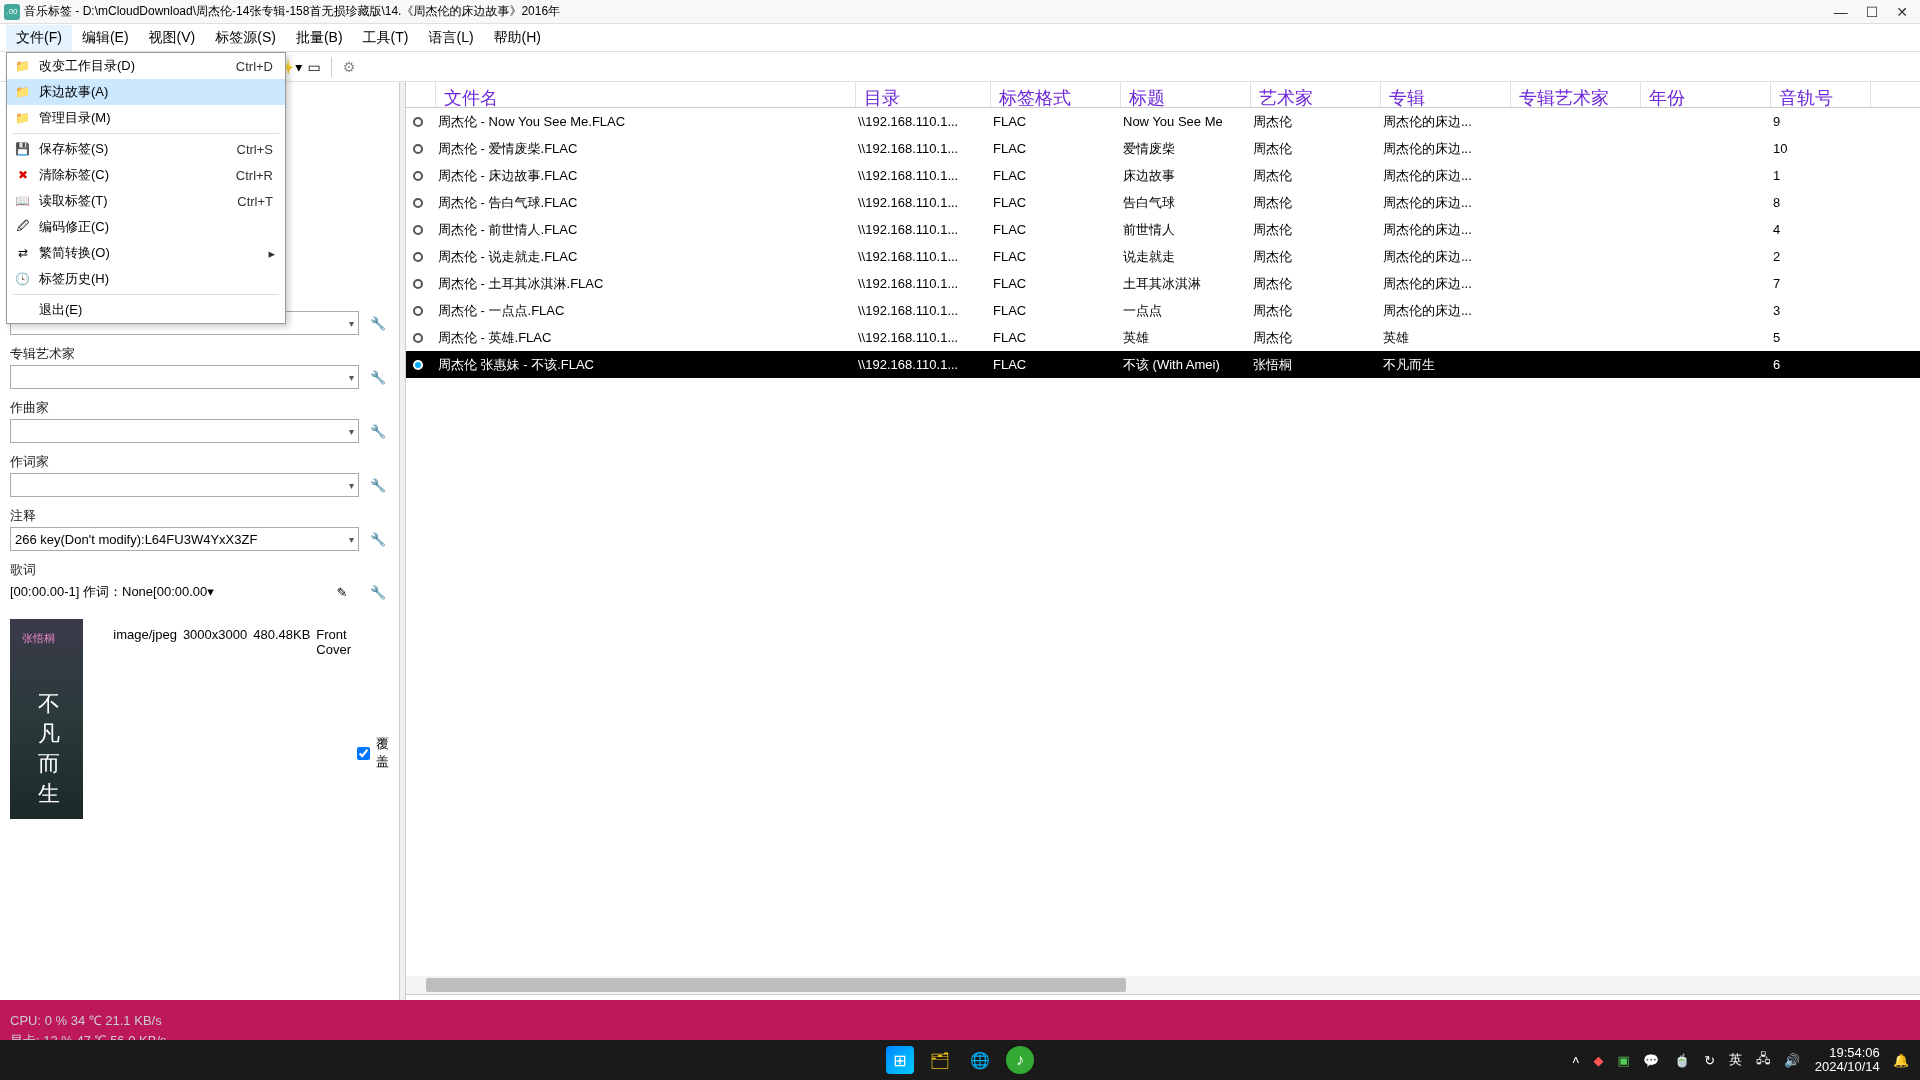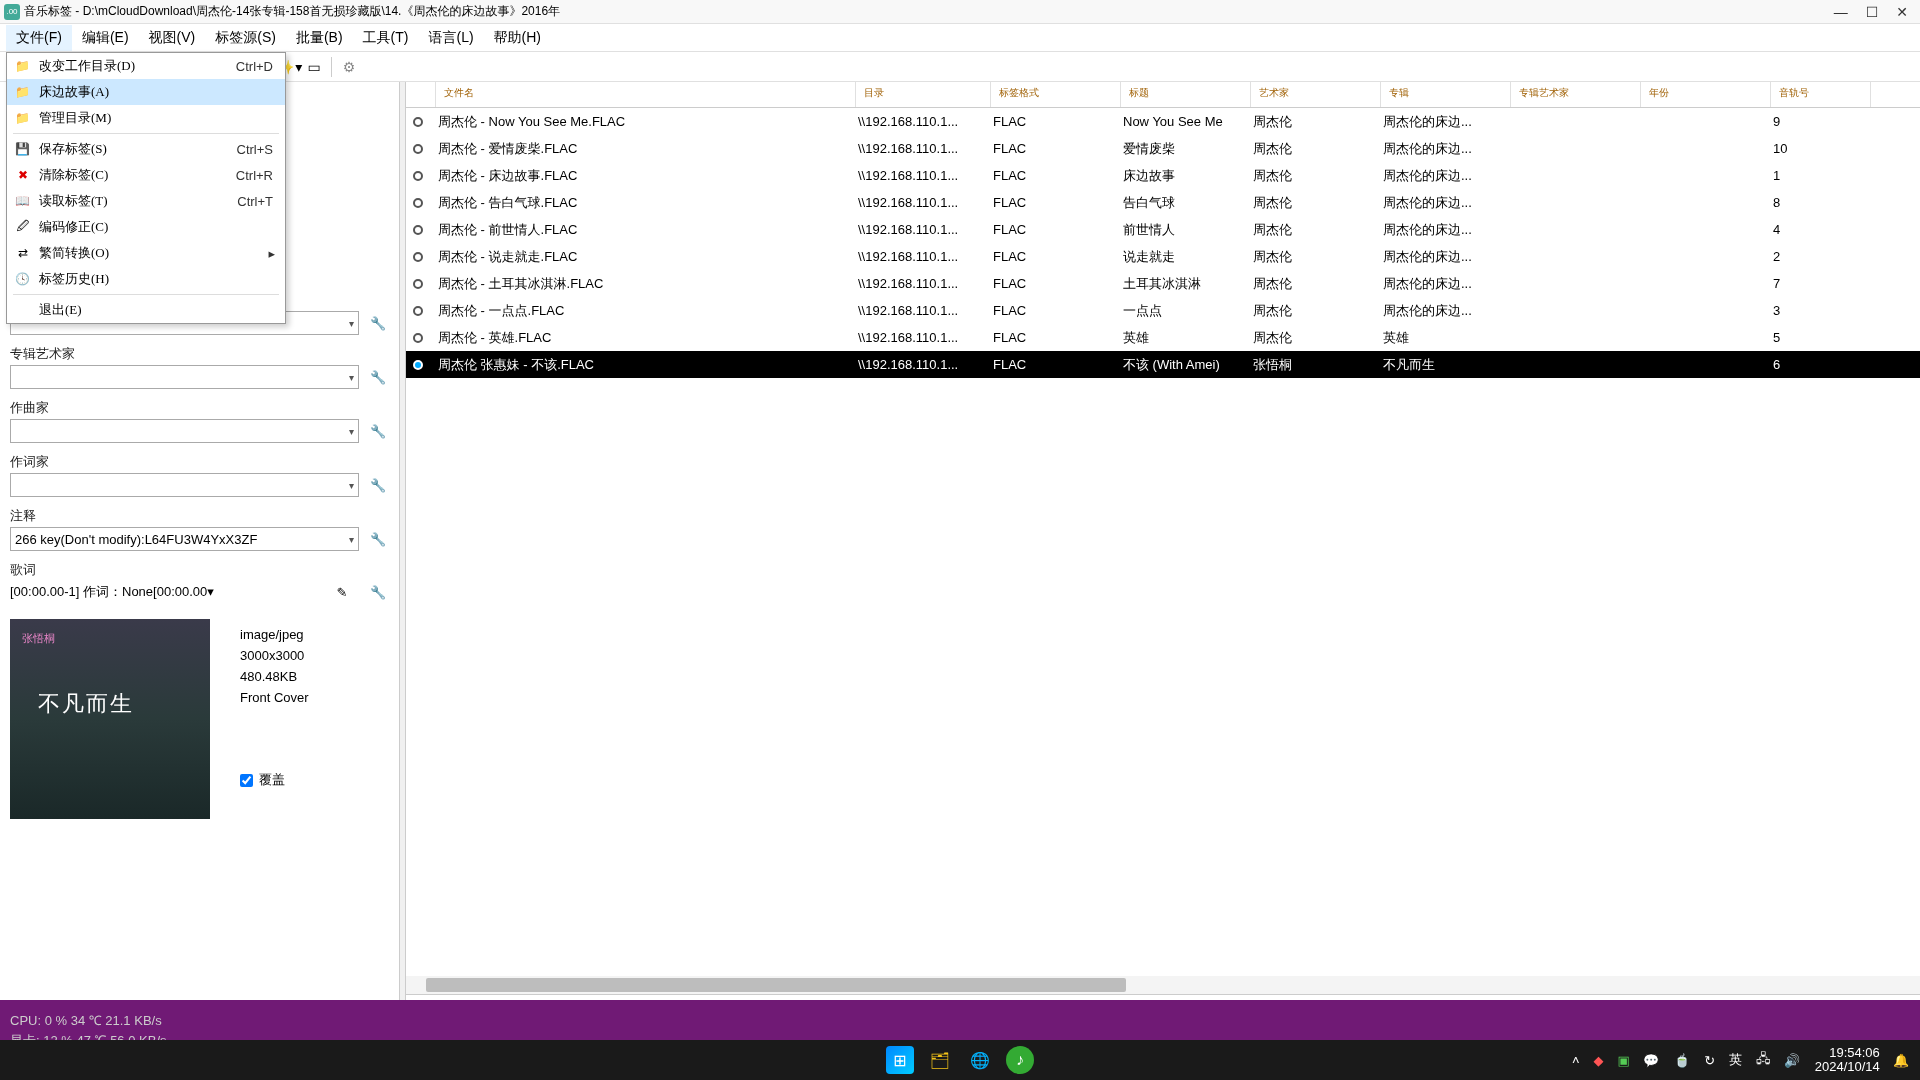--- a/index.html
+++ b/index.html
@@ -9,21 +9,21 @@
 .titlebar .title{flex:1;font-size:12px;color:#000;}
 .winbtns{display:flex;gap:18px;margin-right:8px;}
 .winbtn{font-size:14px;color:#333;cursor:pointer;}
 .menubar{height:28px;display:flex;align-items:center;padding:0 6px;border-bottom:1px solid #e0e0e0;position:relative;z-index:50;}
 .menubar .menu-item{padding:4px 10px;cursor:pointer;font-size:14px;}
 .menubar .menu-item.open{background:#e5f3ff;}
 .dropdown{position:absolute;top:52px;left:6px;width:280px;background:#fff;border:1px solid #999;box-shadow:3px 3px 6px rgba(0,0,0,.2);z-index:100;}
 .dd-row{display:flex;align-items:center;height:26px;padding:0 6px;cursor:pointer;}
 .dd-row:hover,.dd-row.hover{background:#cce8ff;}
 .dd-icon{width:20px;height:16px;display:flex;align-items:center;justify-content:center;font-size:12px;}
-.dd-label{flex:1;padding-left:6px;font-family:Liberation Serif, serif;}
+.dd-label{flex:1;padding-left:6px;}
 .dd-short{color:#333;padding-right:6px;}
 .dd-arrow{color:#333;padding-right:4px;}
 .dd-sep{height:1px;background:#ddd;margin:2px 6px;}
 .toolbar{height:30px;display:flex;align-items:center;padding:0 6px;border-bottom:1px solid #e0e0e0;gap:2px;}
 .tbtn{width:22px;height:22px;display:flex;align-items:center;justify-content:center;font-size:14px;cursor:pointer;border:1px solid transparent;}
 .tsep{width:1px;height:20px;background:#ccc;margin:0 4px;}
 .mainrow{display:flex;height:calc(100% - 110px);}
 .leftpane{width:400px;border-right:1px solid #ccc;overflow:hidden;position:relative;padding:6px 10px;}
 .splitter{width:6px;background:#f0f0f0;cursor:col-resize;border-right:1px solid #ccc;}
 .field-row{display:flex;align-items:center;margin:2px 0;}
@@ -33,41 +33,41 @@
 .field-label{margin-top:10px;margin-bottom:2px;color:#222;font-size:13px;}
 .two-combo{display:flex;gap:8px;}
 .two-combo .combo{flex:1;}
 .lyrics-row{display:flex;align-items:center;gap:6px;}
 .lyrics-row .combo{flex:1;}
 .edit-icon{width:22px;height:22px;display:flex;align-items:center;justify-content:center;cursor:pointer;}
 .cover-area{display:flex;gap:30px;margin-top:16px;}
 .cover-img{width:200px;height:200px;background:linear-gradient(180deg,#3a3a4a 0%,#2a3a3a 50%,#1a2828 100%);position:relative;color:#fff;}
 .cover-img .txt1{position:absolute;top:12px;left:12px;font-size:11px;color:#e8c;}
 .cover-img .txt2{position:absolute;top:70px;left:28px;font-size:22px;letter-spacing:2px;}
-.cover-meta{display:flex;flex-direction:column;gap:6px;padding-top:8px;font-size:13px;}
+.cover-meta{display:flex;gap:6px;padding-top:8px;font-size:13px;}
 .overwrite{display:flex;align-items:center;gap:6px;margin-top:60px;}
 .rightpane{flex:1;display:flex;flex-direction:column;}
 .gridhead{display:flex;height:26px;border-bottom:1px solid #ccc;background:#fff;}
-.gridhead .col{padding:4px 8px;border-right:1px solid #e0e0e0;color:#a16207;font-size:10px;white-space:nowrap;overflow:hidden;}
+.gridhead .col{padding:4px 8px;border-right:1px solid #e0e0e0;color:#6d28d9;font-size:18px;white-space:nowrap;overflow:hidden;}
 .gridbody{flex:1;overflow:hidden;position:relative;}
 .grow{display:flex;height:27px;align-items:center;}
 .grow.selected{background:#000000;color:#fff;}
 .grow .cell{padding:0 8px;white-space:nowrap;overflow:hidden;text-overflow:ellipsis;font-size:13px;}
 .grow .picon{width:24px;display:flex;align-items:center;justify-content:center;}
 .picon .dot{width:10px;height:10px;border:2px solid #555;border-radius:50%;}
 .grow.selected .picon .dot{border-color:#fff;background:#0af;}
 .hscroll{height:18px;background:#f4f4f4;display:flex;align-items:center;}
 .hscroll .thumb{height:14px;background:#bdbdbd;margin-left:20px;width:700px;border-radius:2px;}
 .filterrow{display:flex;align-items:center;height:34px;border-top:1px solid #ccc;padding:0 8px;gap:8px;}
 .filterrow .lbl{color:#333;}
 .filterrow input{flex:1;height:24px;border:1px solid #aaa;padding:0 4px;}
 .filterrow .anybtn{width:60px;height:24px;border:1px solid #aaa;background:#fff;display:flex;align-items:center;justify-content:center;cursor:pointer;}
 .statusrow{height:24px;border-top:1px solid #ccc;display:flex;align-items:center;padding:0 10px;gap:240px;font-size:13px;}
 .taskbar{position:absolute;bottom:0;left:0;right:0;height:40px;background:#1a1a1a;color:#fff;display:flex;align-items:center;padding:0 10px;}
-.sysinfo{position:absolute;bottom:40px;left:0;right:0;height:40px;background:#701a75;color:#ccc;display:flex;align-items:center;padding:0 10px;font-size:12px;}
+.sysinfo{position:absolute;bottom:40px;left:0;right:0;height:40px;background:#be185d;color:#ccc;display:flex;align-items:center;padding:0 10px;font-size:12px;}
 .sysinfo .line2{position:absolute;top:32px;left:10px;}
 .tb-center{position:absolute;left:50%;transform:translateX(-50%);display:flex;gap:12px;}
 .tb-icon{width:28px;height:28px;border-radius:4px;display:flex;align-items:center;justify-content:center;font-size:16px;}
 .tb-right{margin-left:auto;display:flex;align-items:center;gap:14px;font-size:12px;}
 .tb-clock{text-align:right;line-height:14px;font-size:11px;}
 .c-fn{width:420px;} .c-dir{width:135px;} .c-fmt{width:130px;} .c-title{width:130px;} .c-artist{width:130px;} .c-album{width:130px;} .c-aartist{width:130px;} .c-year{width:130px;} .c-trk{width:100px;}
 .c-ico{width:30px;}
 </style>
 </head>
 <body>

